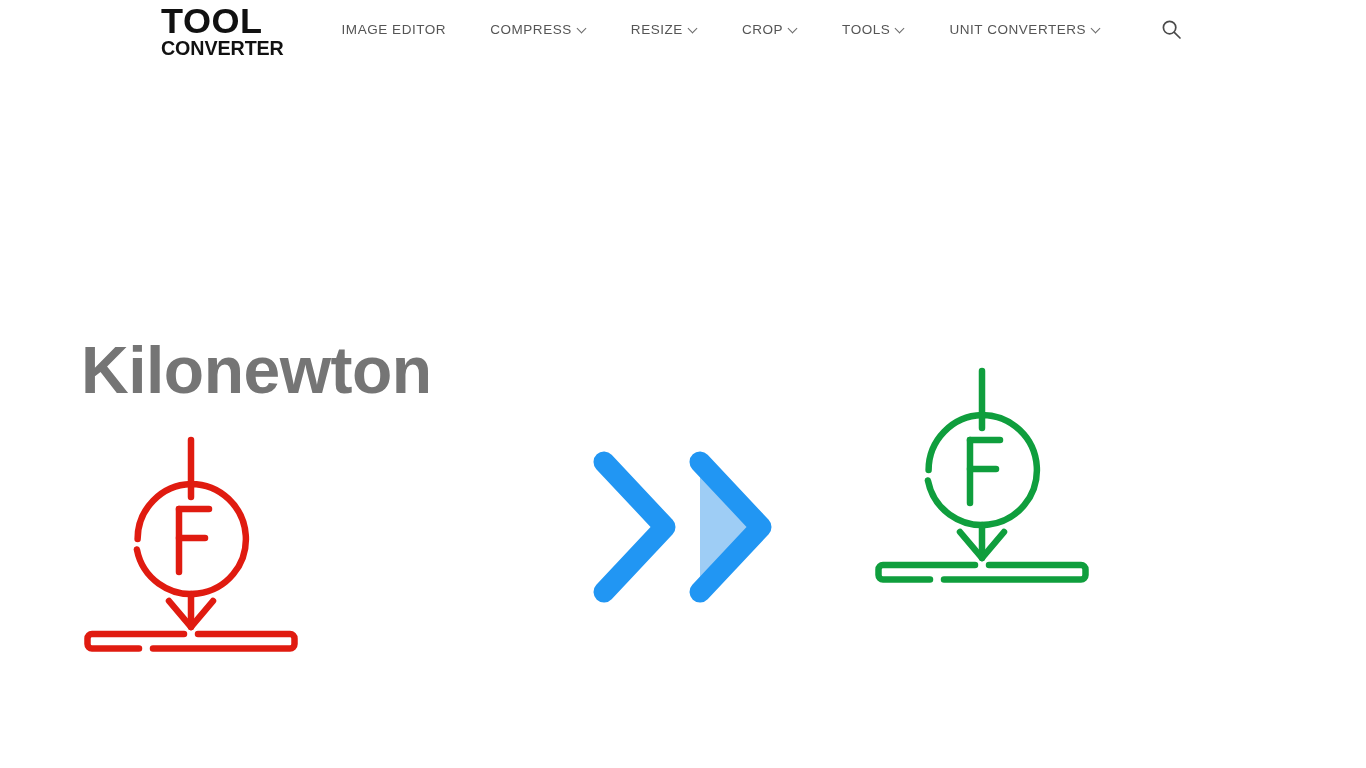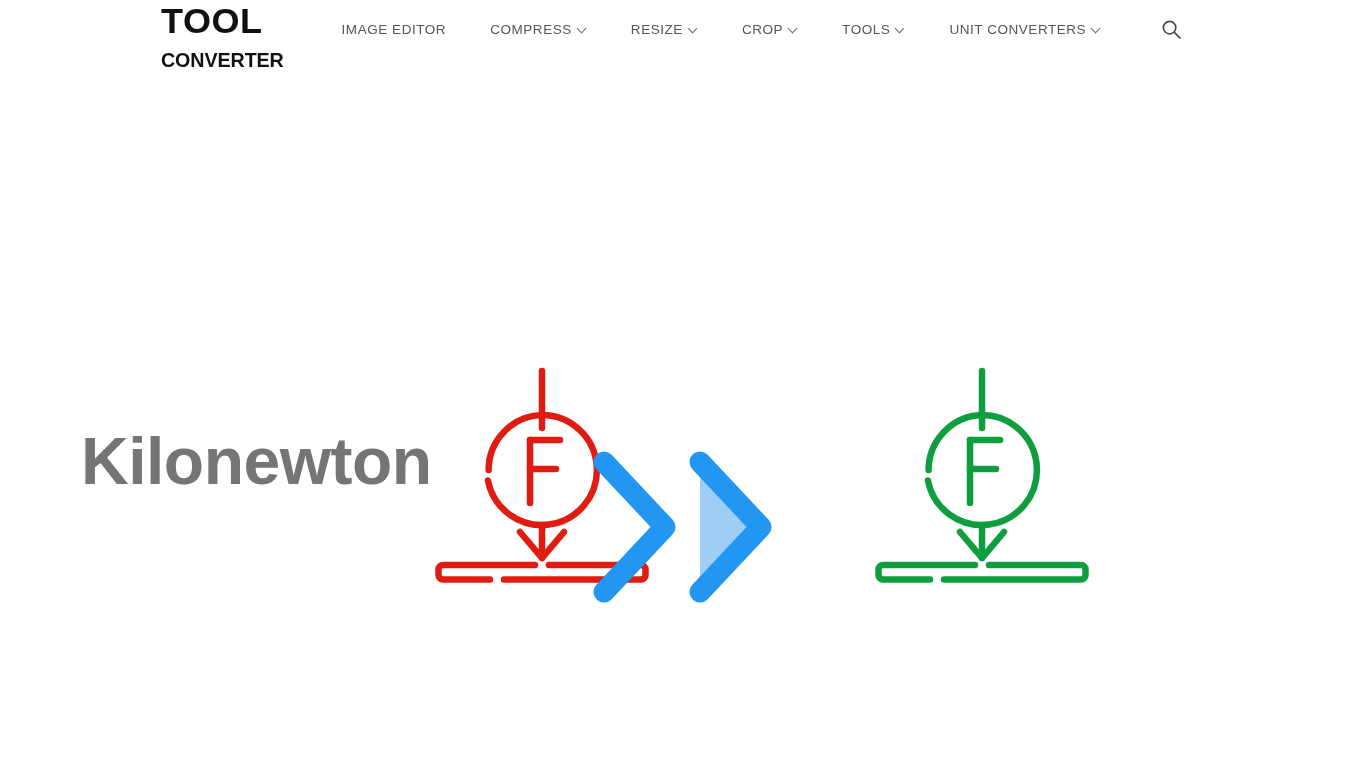--- a/index.html
+++ b/index.html
@@ -44,21 +44,21 @@
     transform: scaleX(1.03);
     transform-origin: left center;
   }
   .logo-bottom {
     font-family: "Liberation Sans", sans-serif;
     font-size: 19.5px;
     font-weight: 700;
     letter-spacing: -0.1px;
     color: #111111;
     line-height: 1.05;
-    margin-top: 13px;
+    margin-top: 1px;
     transform: scaleX(1.01);
     transform-origin: left center;
   }
 
   .main-nav {
     display: flex;
     align-items: center;
     margin-left: 43px;
     height: 59px;
     gap: 12px;
@@ -111,22 +111,21 @@
   
   .conversion-area {
     position: relative;
     width: 1366px;
     height: 708px;
   }
 
   .unit-block {
     position: absolute;
     display: flex;
-    flex-direction: row;
-    align-items: center;
+    flex-direction: column;
   }
   .unit-block.left  { left: 81px;  top: 276px; width: 425px; }
   .unit-block.right { left: 872px; top: 276px; width: 425px; }
 
   .unit-title {
     font-family: "Liberation Sans", sans-serif;
     font-size: 66px;
     font-weight: 700;
     color: #757575;
     letter-spacing: -0.5px;

